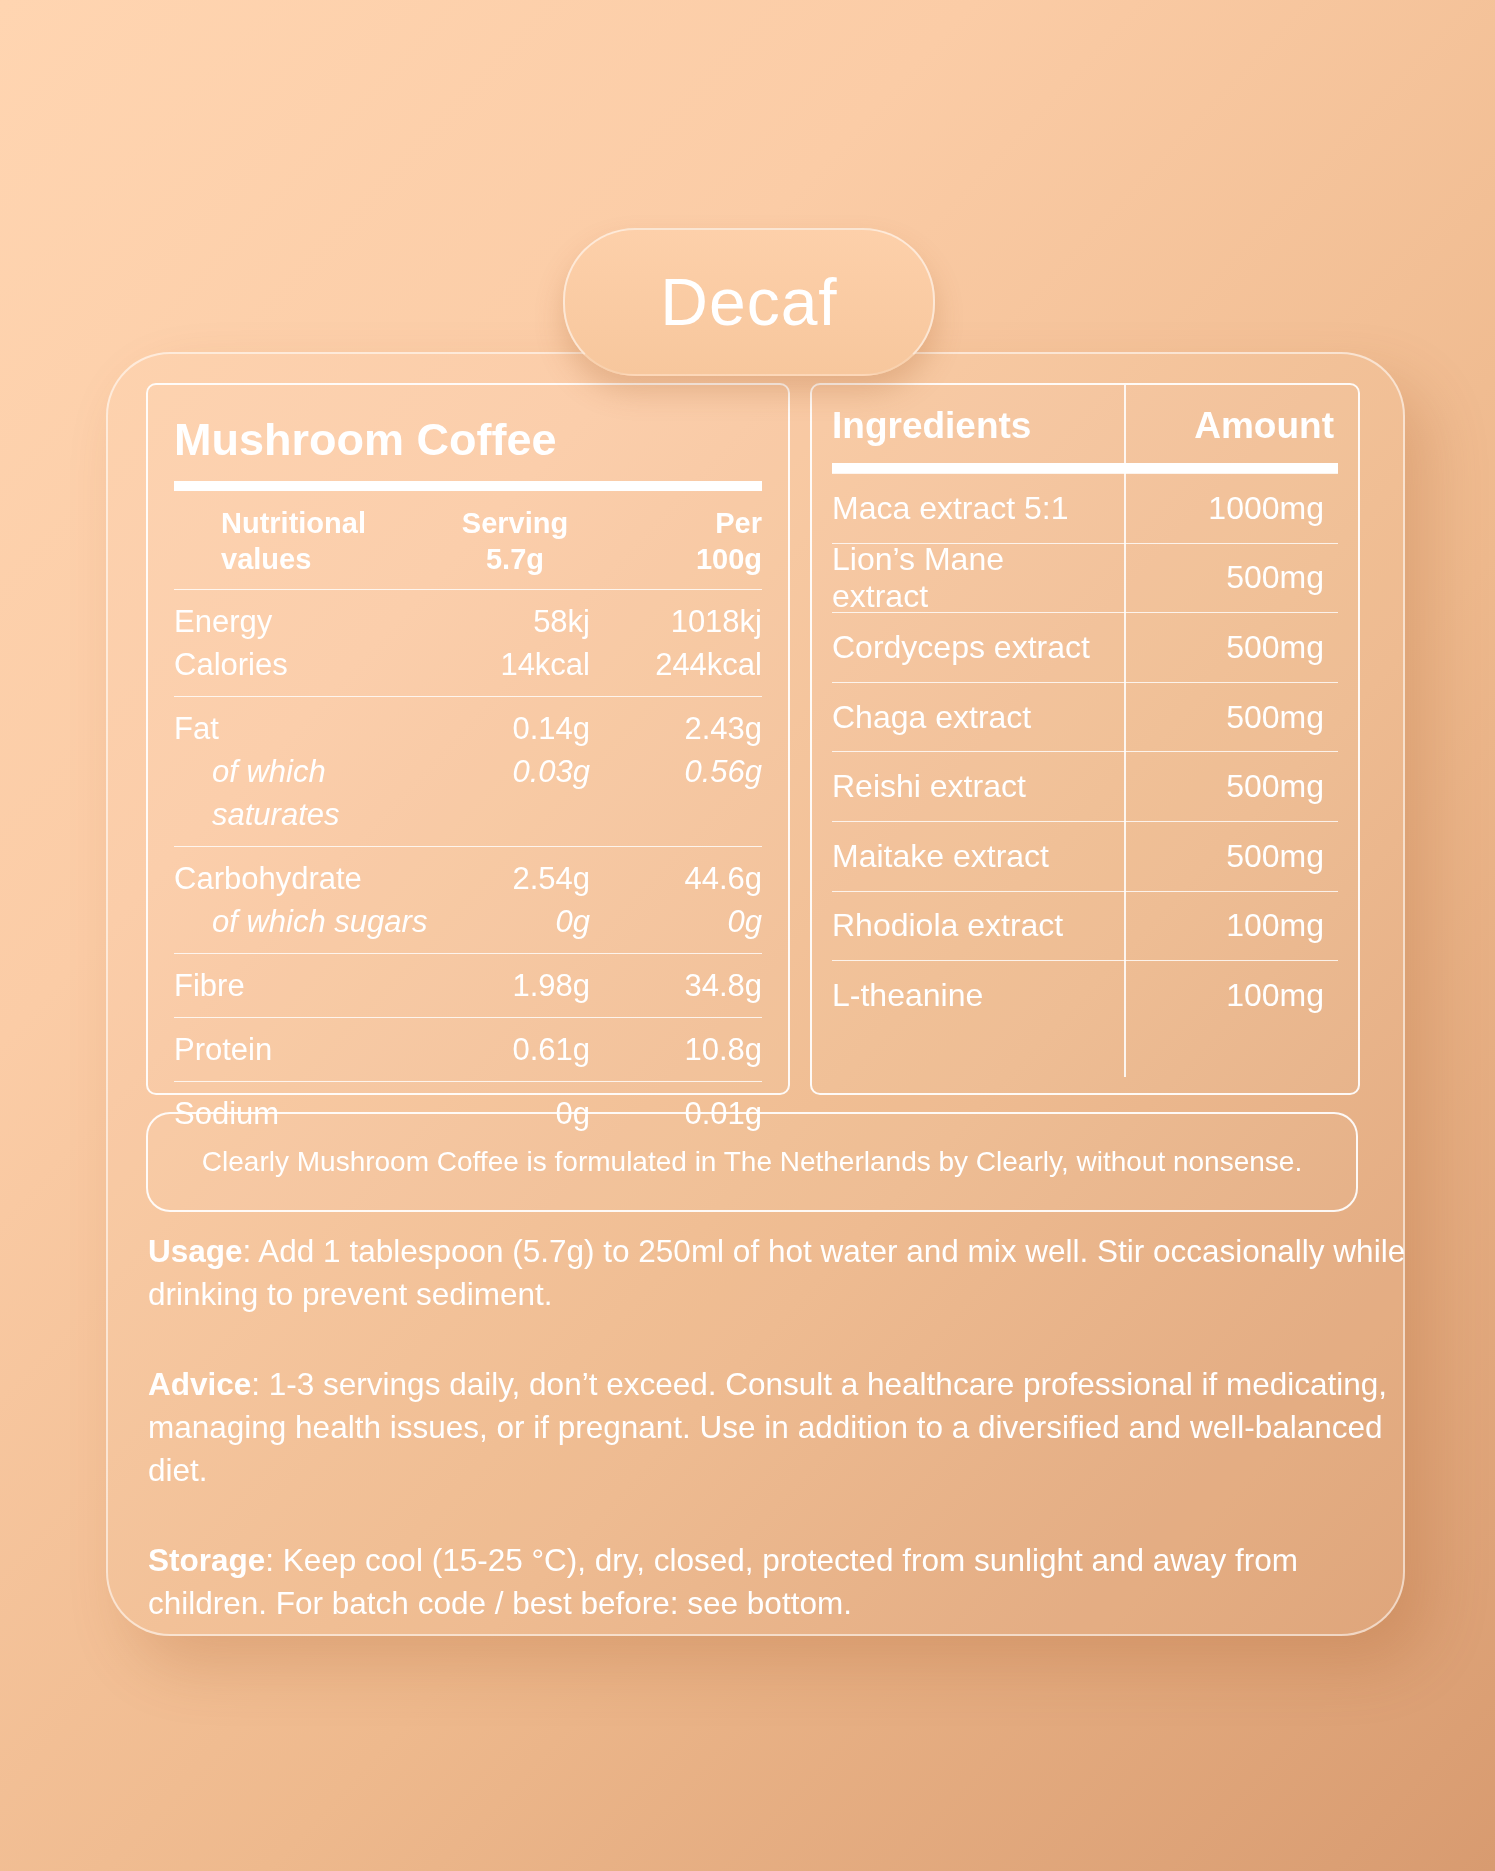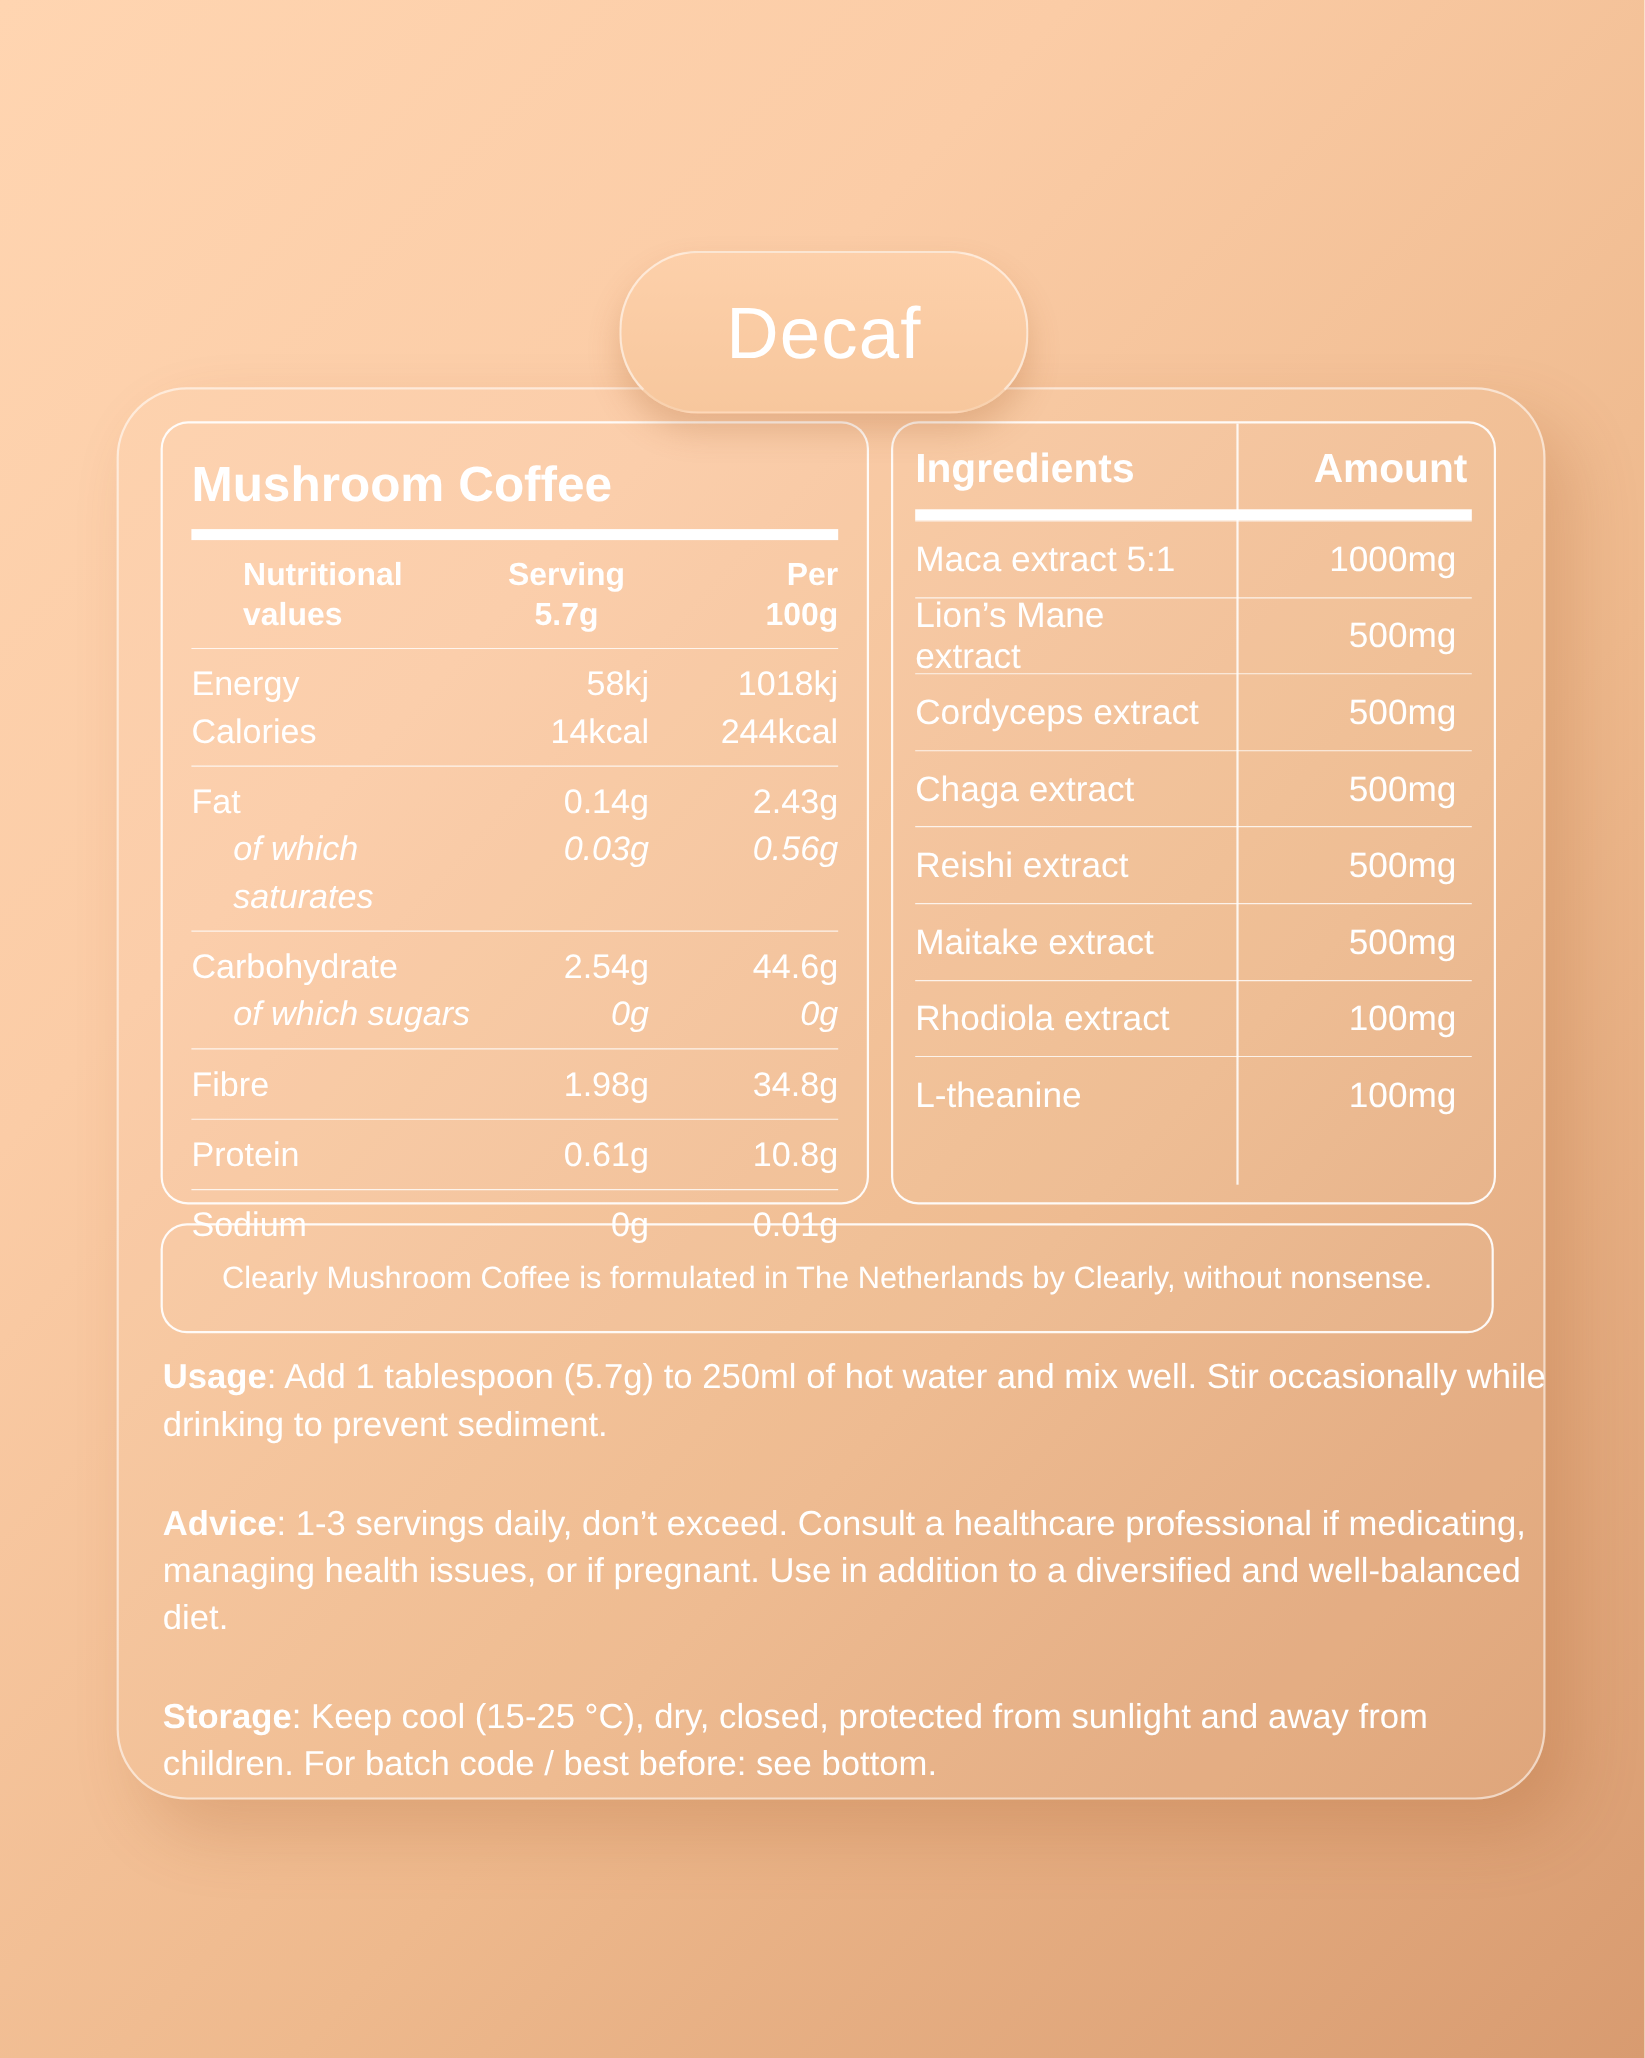--- a/index.html
+++ b/index.html
@@ -16,21 +16,21 @@
     display:flex;align-items:center;justify-content:center;
     font-size:66px;font-weight:400;letter-spacing:1px;z-index:3;
   }
   .panel{
     position:absolute;left:106px;top:352px;width:1299px;height:1284px;border-radius:64px;
     border:2px solid rgba(255,255,255,0.55);background:rgba(255,255,255,0.035);
     box-shadow:24px 30px 60px rgba(158,84,34,0.22);box-sizing:border-box;z-index:1;
   }
   .box{
     position:absolute;box-sizing:border-box;border:2px solid rgba(255,255,255,0.92);
-    border-radius:25px;background:rgba(255,255,255,0.03);
+    border-radius:10px;background:rgba(255,255,255,0.03);
   }
   .nutri-box{left:38px;top:29px;width:644px;height:712px;padding:0 26px;}
   .nutri-title{margin:30px 0 0;font-size:45px;line-height:50px;font-weight:700;}
   .thick-bar{height:10px;background:#fff;margin-top:16px;}
   .n-header{display:flex;padding:14px 0 12px;font-weight:700;font-size:29px;line-height:36px;
     border-bottom:1.5px solid rgba(255,255,255,0.8);}
   .pre{white-space:pre-line;}
   .n-header .c1{flex:1;text-align:left;margin-left:47px;}
   .n-header .c2{width:150px;text-align:center;}
   .n-header .c3{width:172px;text-align:right;}

